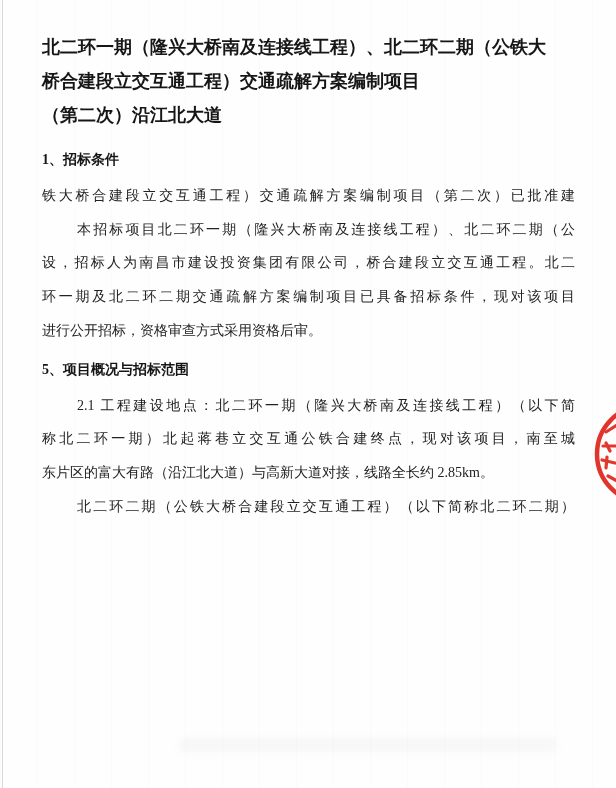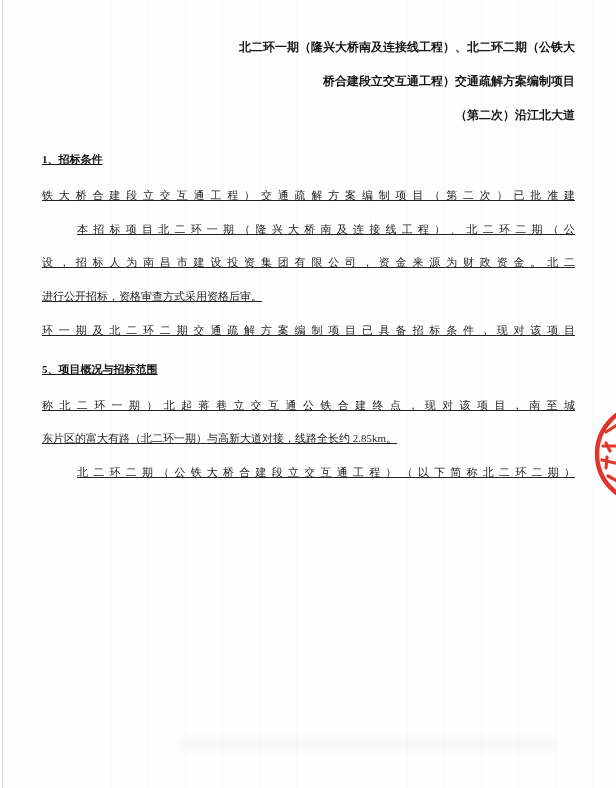--- a/index.html
+++ b/index.html
@@ -37,37 +37,36 @@
   .content {
     position: absolute;
     left: 42px;
     right: 41px;
     top: 30px;
   }
 
   
   .title { margin-bottom: 11px; }
   .title .line {
-    text-align: right;
+    text-align: left;
     font-weight: bold;
-    font-size: 12px;
+    font-size: 18px;
     line-height: 34px;
     color: #161616;
     white-space: nowrap;
   }
 
   
   .block .line {
-    font-size: 11px;
+    font-size: 14px;
     line-height: 33.8px;
     text-align: justify;
     text-align-last: justify;
     text-justify: inter-character;
     color: #222222;
-    text-decoration: underline;
   }
   .block .line.last { text-align-last: left; }
   .block .line.indent { text-indent: 35px; }
 
   .block.heading { margin-top: 5px; margin-bottom: 2px; }
   .block.heading .line {
     font-weight: bold;
     text-align-last: left;
     color: #161616;
   }
@@ -94,30 +93,31 @@
         <div class="line">桥合建段立交互通工程）交通疏解方案编制项目</div>
         <div class="line">（第二次）沿江北大道</div>
       </div>
     <div class="body">
         <div class="block heading">
           <div class="line last">1、招标条件</div>
         </div>
         <div class="block para">
           <div class="line">铁大桥合建段立交互通工程）交通疏解方案编制项目（第二次）已批准建</div>
           <div class="line indent">本招标项目北二环一期（隆兴大桥南及连接线工程）、北二环二期（公</div>
-          <div class="line">设，招标人为南昌市建设投资集团有限公司，资金来源为财政资金。北二</div>
+          <div class="line">设，招标人为南昌市建设投资集团有限公司，桥合建段立交互通工程。北二</div>
+          <div class="line">环一期及北二环二期交通疏解方案编制项目已具备招标条件，现对该项目</div>
           <div class="line last">进行公开招标，资格审查方式采用资格后审。</div>
-          <div class="line">环一期及北二环二期交通疏解方案编制项目已具备招标条件，现对该项目</div>
         </div>
         <div class="block heading">
           <div class="line last">5、项目概况与招标范围</div>
         </div>
         <div class="block para">
+          <div class="line indent">2.1 工程建设地点：北二环一期（隆兴大桥南及连接线工程）（以下简</div>
           <div class="line">称北二环一期）北起蒋巷立交互通公铁合建终点，现对该项目，南至城</div>
-          <div class="line last">东片区的富大有路（北二环一期）与高新大道对接，线路全长约 2.85km。</div>
+          <div class="line last">东片区的富大有路（沿江北大道）与高新大道对接，线路全长约 2.85km。</div>
         </div>
         <div class="block para">
           <div class="line indent">北二环二期（公铁大桥合建段立交互通工程）（以下简称北二环二期）</div>
         </div>
       </div>
   </div>
 
   <svg class="seal" viewBox="0 0 100 104" width="100" height="104" aria-hidden="true">
     <ellipse cx="52" cy="52" rx="47" ry="48" fill="none" stroke="#de2318" stroke-width="4.5" opacity="0.92"></ellipse>
     <g stroke="#de2318" stroke-width="3.2" stroke-linecap="round" opacity="0.9" fill="none">

